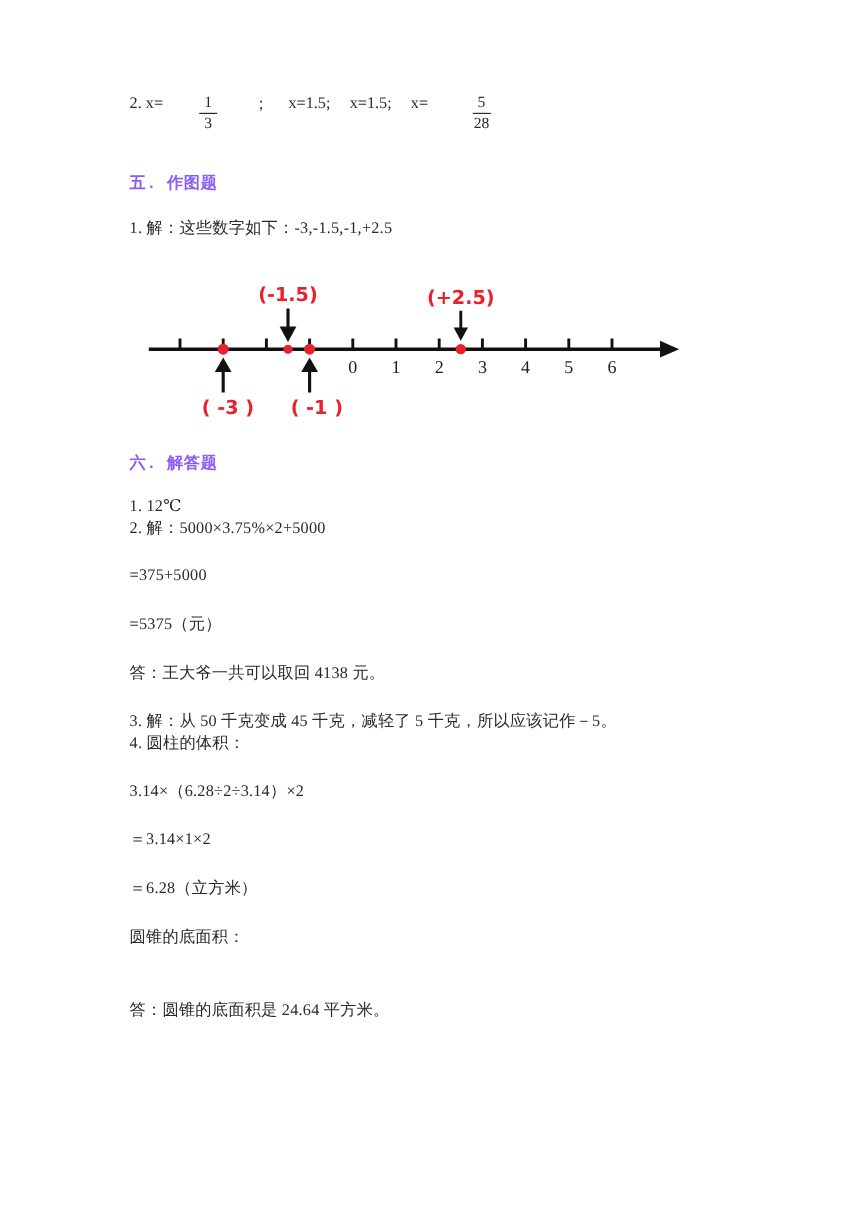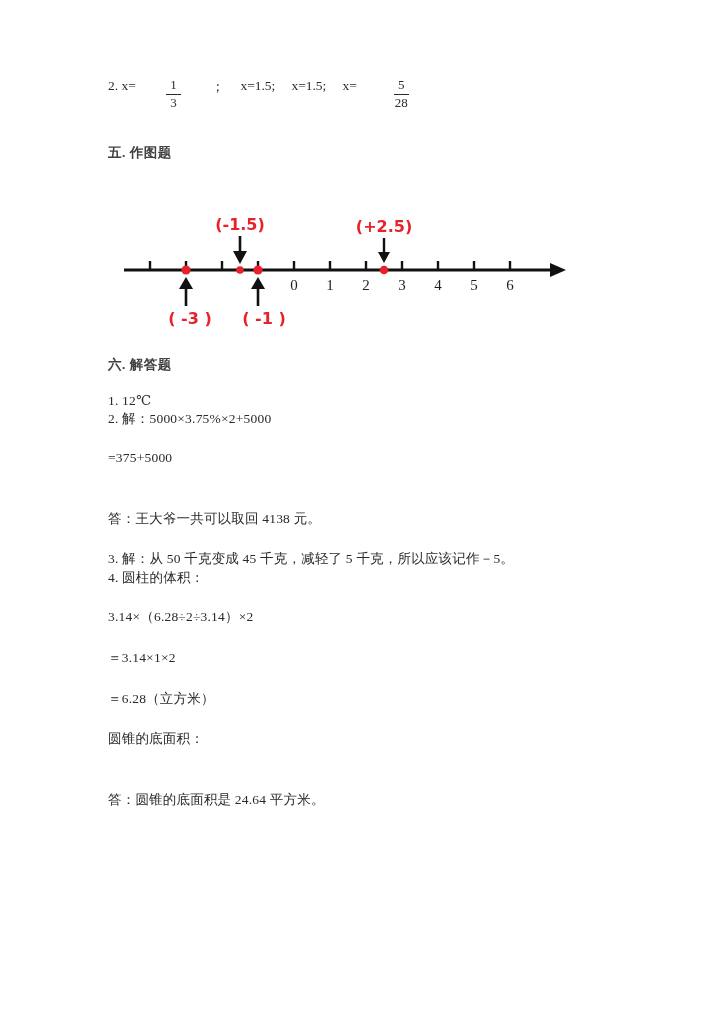--- a/index.html
+++ b/index.html
@@ -35,24 +35,24 @@
   .line {
     font-size: 13.5px;
     line-height: 1.55;
     color: #2a2a2a;
     letter-spacing: .2px;
     white-space: nowrap;
   }
   .line.tight { line-height: 1.35; }
 
   .heading {
-    font-family: Liberation Serif, serif;
+    font-family: Liberation Mono, monospace;
     font-weight: bold;
     font-size: 13.5px;
-    color: #404040;
+    color: #8b5cf6;
     letter-spacing: .5px;
   }
 
   
   .frac-row {
     display: flex;
     align-items: flex-start;
     font-size: 13.5px;
     color: #2a2a2a;
     height: 44px;
@@ -124,20 +124,21 @@
         <span class="den">28</span>
       </span>
     </div>
 
     <div class="sec-gap-a"></div>
 
     <div class="heading">五. 作图题</div>
 
     <div class="sec-gap-b"></div>
 
+    <div class="line">1. 解：这些数字如下：-3,-1.5,-1,+2.5</div>
 
     <div class="sec-gap-c"></div>
 
     <div class="figure">
       <svg class="nl-svg" width="470" height="120" viewBox="0 0 470 120" xmlns="http://www.w3.org/2000/svg">
 
         <g>
           <line x1="10" y1="60" x2="436" y2="60" stroke="#111111" stroke-width="3"></line>
           <polygon points="436,53 452,60 436,67" fill="#111111"></polygon>
         </g>
@@ -209,20 +210,21 @@
 
     <div class="heading">六. 解答题</div>
 
     <div class="sec-gap-b"></div>
 
     <div class="line tight">1. 12℃</div>
     <div class="line tight">2. 解：5000×3.75%×2+5000</div>
     <div class="p-sp"></div>
     <div class="line">=375+5000</div>
     <div class="p-sp"></div>
+    <div class="line">=5375（元）</div>
     <div class="p-sp"></div>
     <div class="line">答：王大爷一共可以取回 4138 元。</div>
     <div class="p-sp"></div>
     <div class="line tight">3. 解：从 50 千克变成 45 千克，减轻了 5 千克，所以应该记作－5。</div>
     <div class="line tight">4. 圆柱的体积：</div>
     <div class="p-sp"></div>
     <div class="line">3.14×（6.28÷2÷3.14）×2</div>
     <div class="p-sp"></div>
     <div class="line">＝3.14×1×2</div>
     <div class="p-sp"></div>

